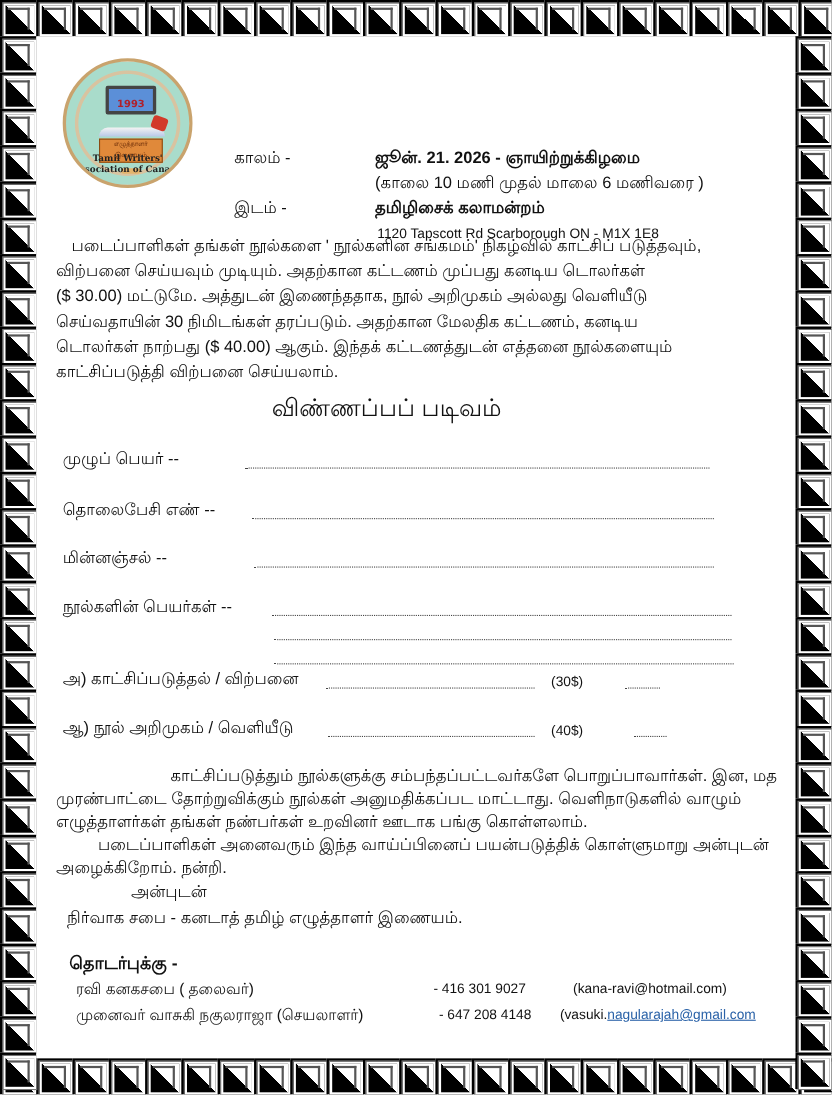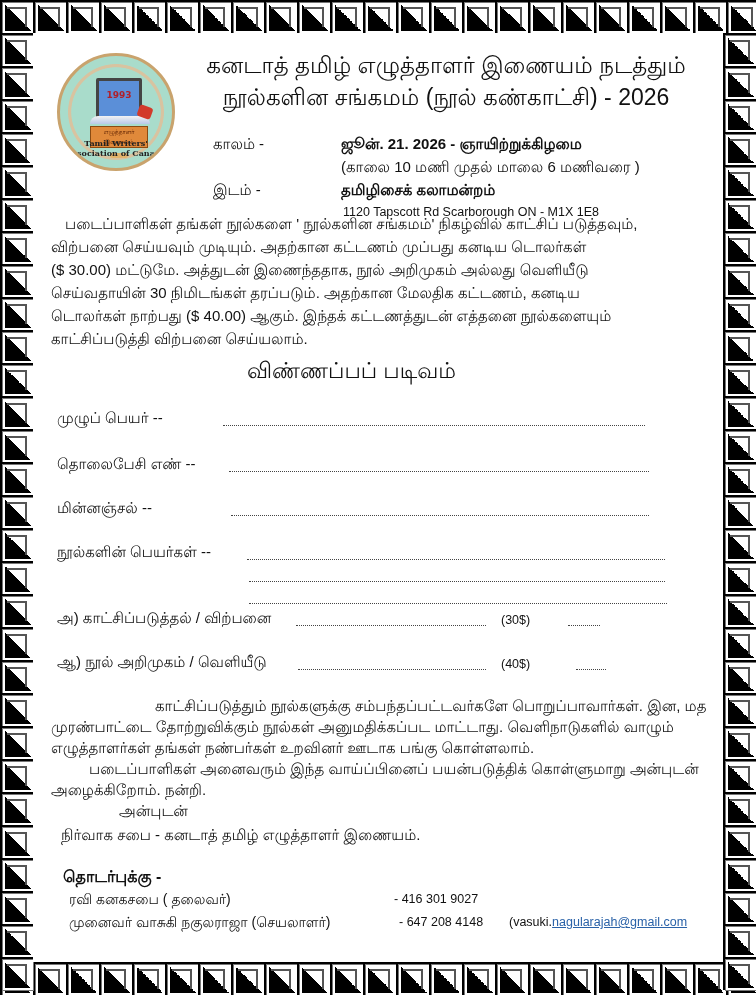--- a/index.html
+++ b/index.html
@@ -32,21 +32,21 @@
     position: absolute; left: 24px; top: 20px; width: 118px; height: 118px; border-radius: 50%;
     background: radial-gradient(circle at 50% 50%, #a9dccb 0 56%, #d8c3a0 57% 60%, #a9dccb 61% 100%);
     border: 3px solid #c9a36d;
     overflow: hidden;
   }
   .logo .ring-text {
     position: absolute; left: 0; right: 0; bottom: 10px; text-align: center;
     font-size: 8px; font-weight: bold; color: #222; font-family: "DejaVu Serif", serif;
   }
   .logo .monitor {
-    position: absolute; left: 36px; top: 22px; width: 46px; height: 41px;
+    position: absolute; left: 36px; top: 22px; width: 46px; height: 26px;
     background: #5b8fd8; border: 3px solid #444; border-radius: 2px;
   }
   .logo .monitor span {
     position: absolute; left: 0; right: 0; top: 9px; text-align: center;
     font-size: 9px; font-weight: bold; color: #b0202a; font-family: "DejaVu Sans", sans-serif;
   }
   .logo .book {
     position: absolute; left: 30px; top: 60px; width: 60px; height: 8px;
     background: linear-gradient(#f3f3f3, #b9c9e8); border-radius: 30px 30px 0 0;
   }
@@ -211,24 +211,20 @@
     <div class="monitor">
       <span>1993</span>
     </div>
     <div class="book"></div>
     <div class="leaf"></div>
     <div class="plaque">எழுத்தாளர் இணையம்</div>
     <div class="pedestal"></div>
     <div class="ring-text">Tamil Writers' Association of Canada</div>
   </div>
 
-  <div class="title">
-    <div>கனடாத் தமிழ் எழுத்தாளர் இணையம் நடத்தும்</div>
-    <div class="l2">நூல்களின சங்கமம் (நூல் கண்காட்சி)  -  2026</div>
-  </div>
 
   <div class="info" style="top:102px;">
     <span class="label">காலம்  -</span>
     <span class="val bold">ஜூன். 21. 2026 - ஞாயிற்றுக்கிழமை</span>
   </div>
   <div class="info" style="top:125px;">
     <span class="val">(காலை 10 மணி முதல் மாலை 6 மணிவரை )</span>
   </div>
   <div class="info" style="top:148px;">
     <span class="label">இடம்   -</span>
@@ -285,19 +281,20 @@
     <div>அழைக்கிறோம். நன்றி.</div>
     <div style="padding-left:68px;">அன்புடன்</div>
   </div>
   <div class="para" style="top:790px; left:28px;">நிர்வாக சபை - கனடாத் தமிழ் எழுத்தாளர் இணையம்.</div>
 
   <div class="para bold" style="top:832px; left:30px; font-size:16px;">தொடர்புக்கு -</div>
 
   <div class="para" style="top:855px; left:36px; font-size:14px;">
     <span>ரவி கனகசபை ( தலைவர்)</span>
     <span class="small" style="position:absolute; left:325px;">-  416  301  9027</span>
+    <span class="small" style="position:absolute; left:452px;">(kana-ravi@hotmail.com)</span>
   </div>
   <div class="para" style="top:878px; left:36px; font-size:14px;">
     <span>முனைவர் வாசுகி நகுலராஜா (செயலாளர்)</span>
     <span class="small" style="position:absolute; left:330px;">-  647  208  4148</span>
     <span class="small" style="position:absolute; left:440px;"><span>(vasuki.</span><span class="link">nagularajah@gmail.com</span></span>
   </div>
 </div>
 
 </body></html>

